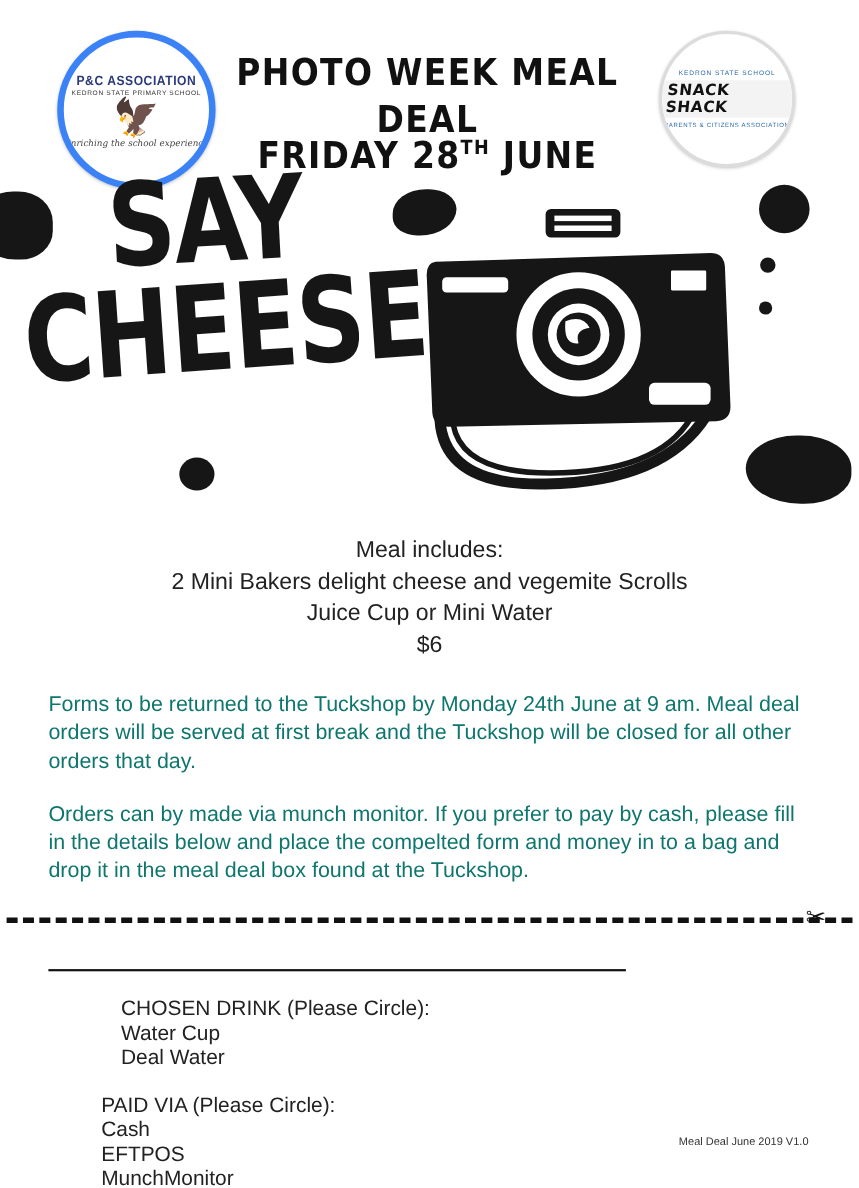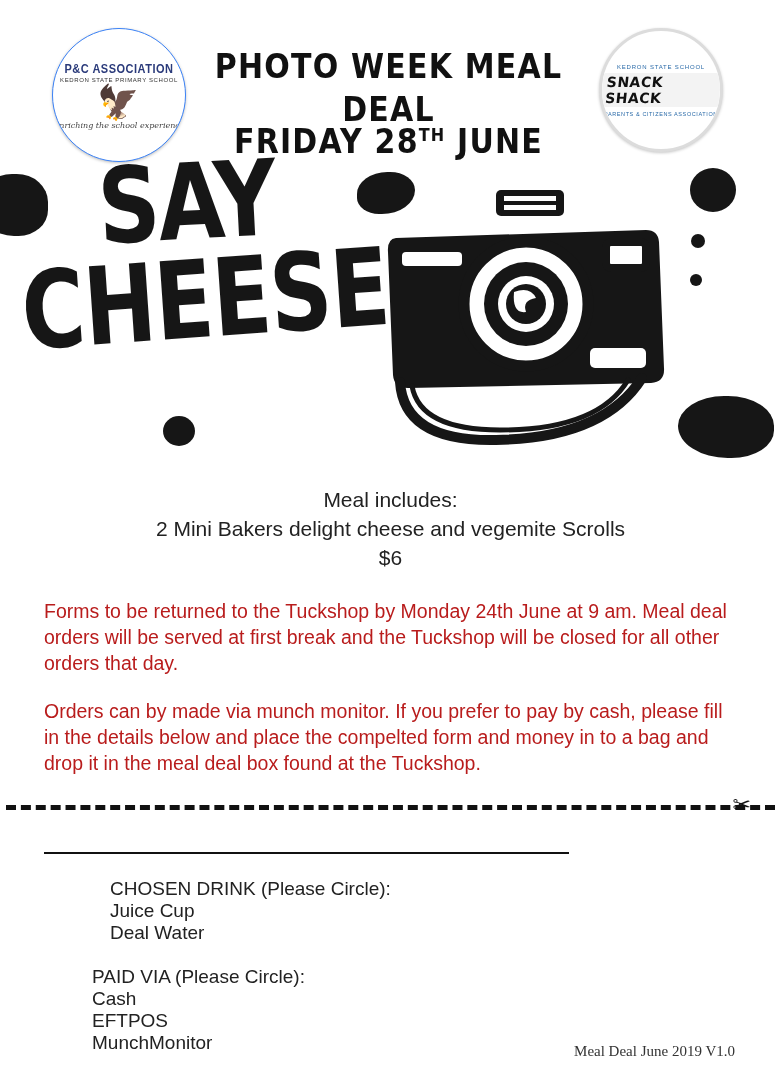--- a/index.html
+++ b/index.html
@@ -31,21 +31,21 @@
   }
 
   .logo-left {
     position: absolute;
     left: 52px;
     top: 28px;
     width: 132px;
     height: 132px;
     border-radius: 50%;
     background: #ffffff;
-    border: 1px solid #3b82f6;
+    border: 6px solid #3b82f6;
     box-shadow: 0 1px 3px rgba(0,0,0,0.25);
     display: flex;
     flex-direction: column;
     align-items: center;
     justify-content: center;
     overflow: hidden;
   }
   .logo-left .ring-top {
     font-size: 11px;
     font-weight: bold;
@@ -204,21 +204,21 @@
     line-height: 1.38;
     color: #222;
   }
   .meal div { white-space: pre; }
 
   
   .paras {
     margin: 26px 44px 0 44px;
     font-size: 19.5px;
     line-height: 1.33;
-    color: #b91c1c;
+    color: #0f766e;
   }
   .paras p { margin: 0 0 22px 0; }
 
   
   .divider {
     position: relative;
     margin: 6px 0 0 0;
     height: 18px;
   }
   .divider .dash {
@@ -263,23 +263,23 @@
     display: flex;
     align-items: baseline;
     margin-bottom: 22px;
     flex-direction: column;
   }
   .choice-row .opt { margin-left: 0; }
 
   .footnote {
     position: absolute;
     right: 46px;
-    bottom: 20px;
-    font-family: Liberation Serif, serif;
-    font-size: 15px;
+    bottom: 36px;
+    font-family: Liberation Sans, sans-serif;
+    font-size: 10px;
     color: #333;
   }
 </style>
 </head>
 <body>
 
 <div class="page">
 
   <div class="header">
 
@@ -341,20 +341,21 @@
           <path d="M22 210 q4 60 96 58 q108 -2 146 -62" fill="none" stroke="#161616" stroke-width="10" stroke-linecap="round"></path>
           <path d="M34 214 q8 44 88 44 q98 0 128 -50" fill="none" stroke="#161616" stroke-width="5" stroke-linecap="round"></path>
         </g>
       </svg>
     </div>
   </div>
 
   <div class="meal">
     <div>Meal includes:</div>
     <div>2 Mini Bakers delight cheese and vegemite Scrolls</div>
+    <div>Juice Cup or Mini Water</div>
     <div>$6</div>
   </div>
 
   <div class="paras">
     <p>Forms to be returned to the Tuckshop by Monday 24th June at 9 am. Meal deal orders will be served at first break and the Tuckshop will be closed for all other orders that day.</p>
     <p>Orders can by made via munch monitor. If you prefer to pay by cash, please fill in the details below and place the compelted form and money in to a bag and drop it in the meal deal box found at the Tuckshop.</p>
   </div>
 
   <div class="divider">
     <div class="dash"></div>
@@ -363,21 +364,21 @@
 
   <div class="form">
 
     <div class="form-row">
       <span class="rule long"></span>
     </div>
 
 
     <div class="choice-row">
       <span class="label">CHOSEN DRINK (Please Circle):</span>
-      <span class="opt" style="margin-left:28px">Juice Cup</span>
+      <span class="opt" style="margin-left:28px">Water Cup</span>
       <span class="opt" style="margin-left:66px">Deal Water</span>
     </div>
 
     <div class="choice-row">
       <span class="label">PAID VIA (Please Circle):</span>
       <span class="opt" style="margin-left:38px">Cash</span>
       <span class="opt" style="margin-left:48px">EFTPOS</span>
       <span class="opt" style="">MunchMonitor</span>
     </div>
   </div>

